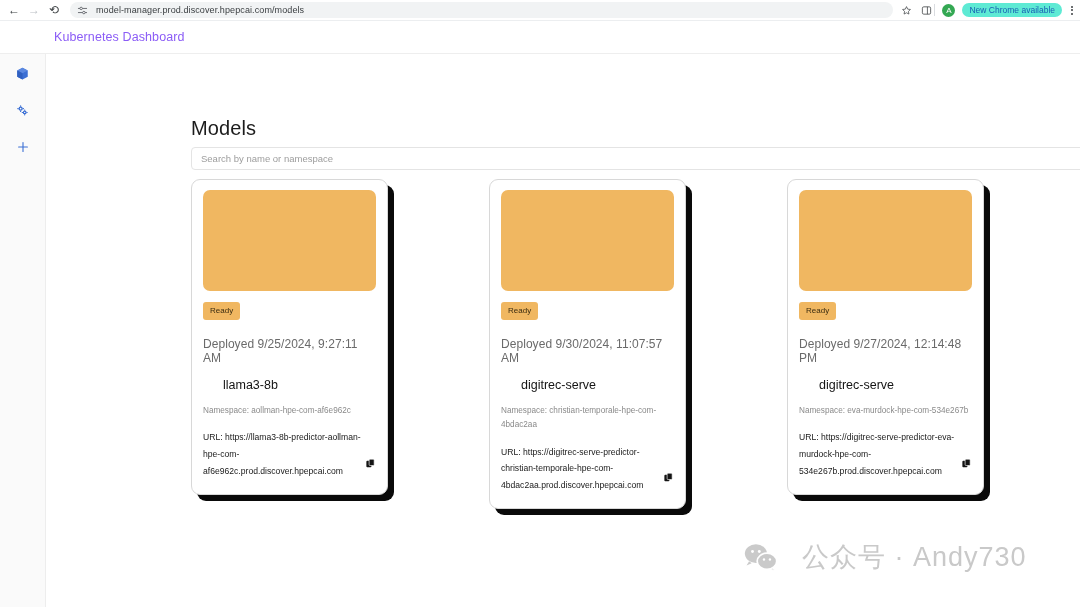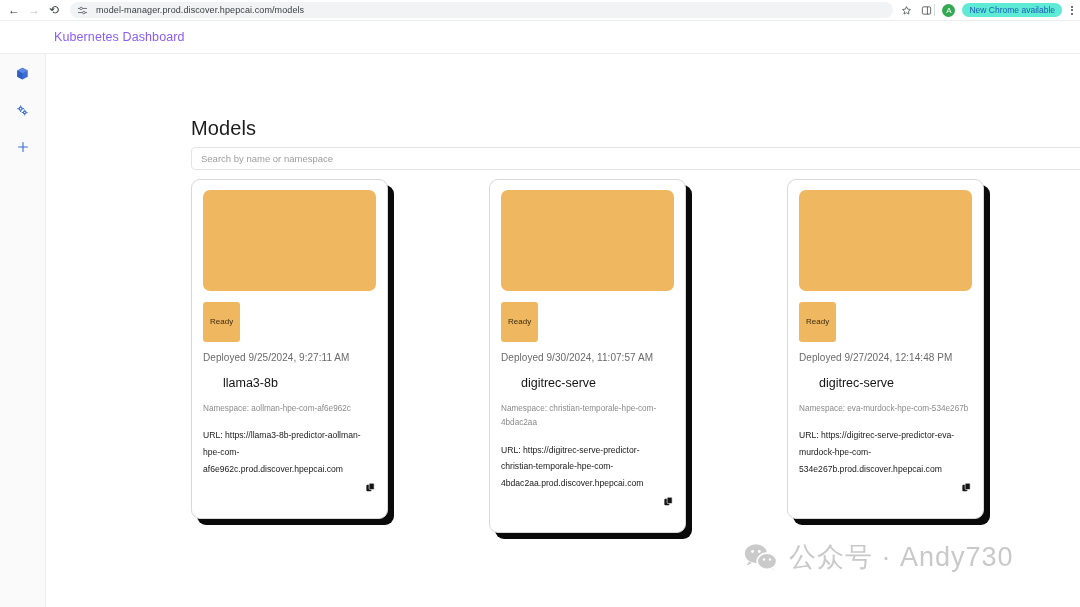--- a/index.html
+++ b/index.html
@@ -132,54 +132,54 @@
     background: #f0b761;
     border-radius: 7px;
   }
   .badge {
     display: inline-block;
     margin-top: 11px;
     background: #f0b761;
     color: #3b2c10;
     font-size: 8px;
     border-radius: 3px;
-    padding: 16px 7px;
+    padding: 5px 7px;
     line-height: 1;
   }
   .deployed {
-    margin-top: 10px;
-    font-size: 10px; color: #6a6a6a;
+    margin-top: 17px;
+    font-size: 12px; color: #6a6a6a;
     letter-spacing: .05px;
   }
   .card-title {
     margin-top: 13px;
     font-size: 12.5px; color: #141414; font-weight: 400; padding-left: 20px;
   }
   .namespace {
     margin-top: 12px;
     font-size: 8.2px; color: #8a8a8a;
     line-height: 1.75;
     word-break: break-word;
   }
   .url-row {
     margin-top: 11px;
-    display: flex; align-items: flex-end; gap: 4px; flex-direction: column;
+    display: flex; align-items: flex-end; gap: 4px;
   }
   .url-text {
     font-size: 8.6px; color: #202020;
     line-height: 1.95;
     word-break: break-word;
     flex: 1;
   }
   .copy-icon { width: 11px; height: 11px; flex-shrink: 0; margin-bottom: 11px; }
 
   
   .watermark {
     position: absolute; left: 698px; top: 485px;
-    display: flex; align-items: center; gap: 11px;
+    display: flex; align-items: center; gap: 24px;
     color: #cacaca;
   }
   .wm-logo { width: 34px; height: 28px; }
   .wm-text { font-size: 27px; letter-spacing: 1px; color: #c9c9c9; }
 </style>
 </head>
 <body>
 
 <div class="browser-bar">
   <div class="nav-btn">←</div>

